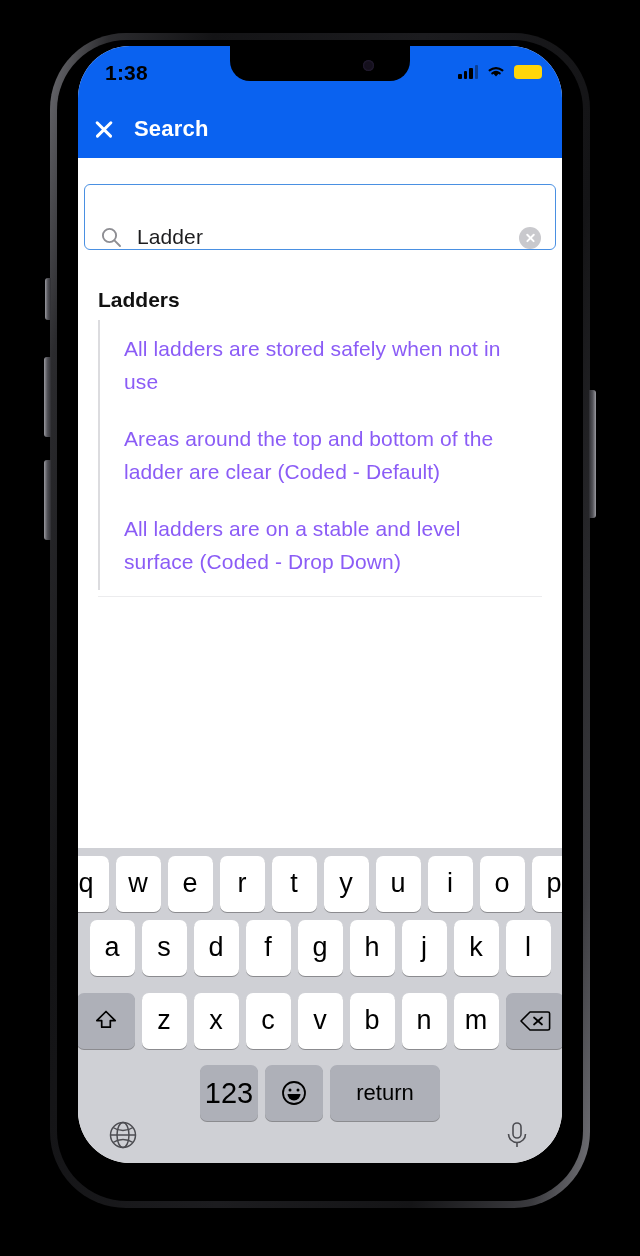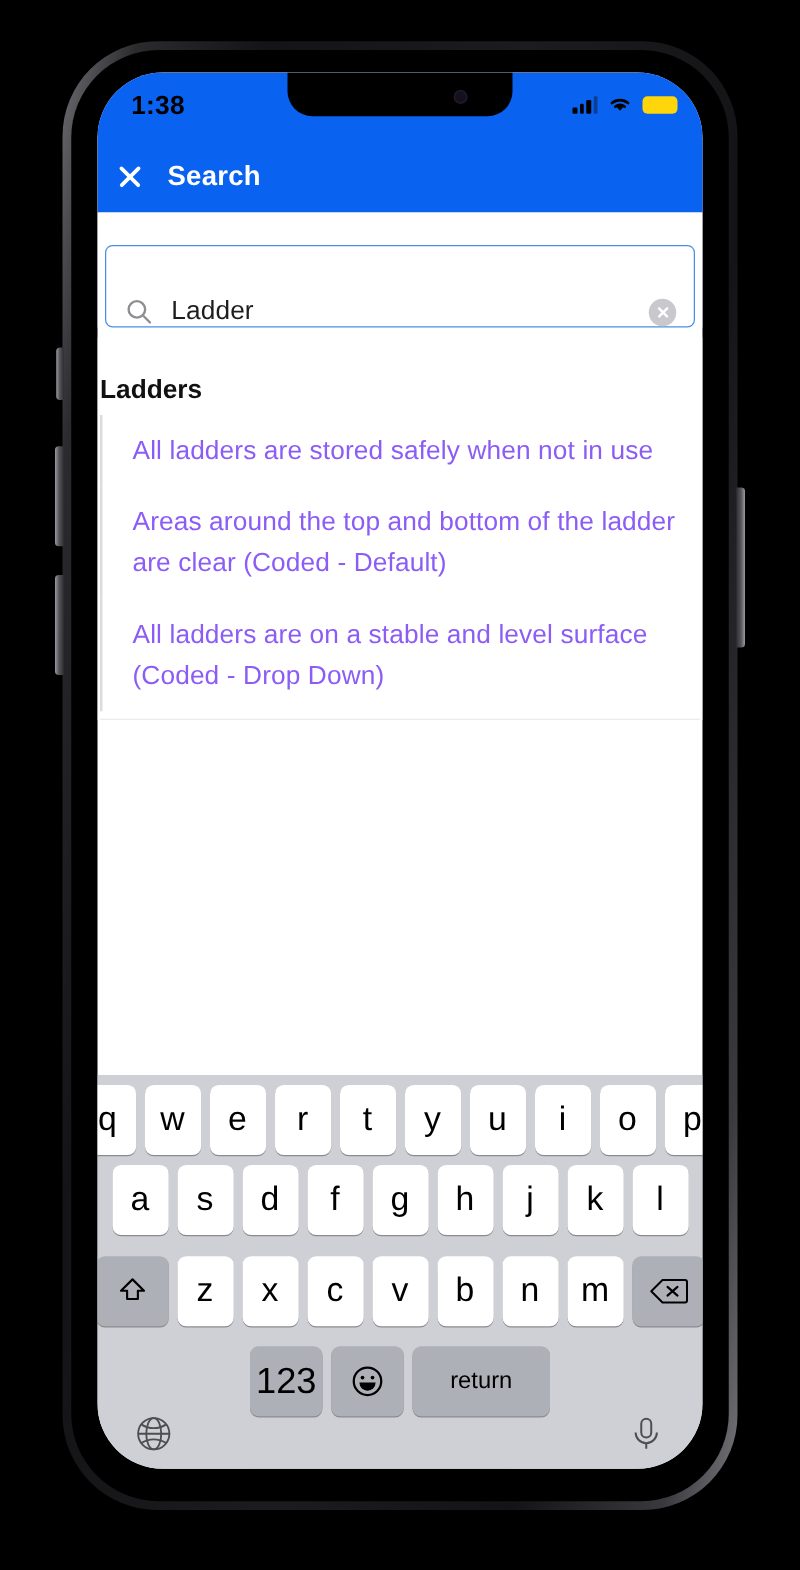--- a/index.html
+++ b/index.html
@@ -23,21 +23,21 @@
   }
   #phone-bezel {
     position: absolute;
     left: 57px; top: 40px;
     width: 526px; height: 1161px;
     border-radius: 70px;
     background: #000;
   }
   #screen {
     position: absolute;
-    left: 78px; top: 58px;
+    left: 78px; top: 46px;
     width: 484px; height: 1117px;
     border-radius: 52px;
     overflow: hidden;
     background: #fff;
   }
 
   
   .side-btn { position: absolute; background: linear-gradient(90deg,#9a9aa0,#55555b 45%,#2e2e32); }
   #btn-mute   { left: 45px; top: 278px; width: 6px; height: 42px;  border-radius: 3px 0 0 3px; }
   #btn-volup  { left: 44px; top: 357px; width: 7px; height: 80px;  border-radius: 3px 0 0 3px; }
@@ -131,21 +131,21 @@
     content: ""; position: absolute; left: 5.5px; top: 10px;
     width: 11px; height: 1.8px; background: #fff; border-radius: 1px;
   }
   #clear-icon::before { transform: rotate(45deg); }
   #clear-icon::after  { transform: rotate(-45deg); }
 
   
   #results {
     position: absolute; left: 0; top: 212px; width: 484px;
     background: #fff;
-    padding: 0 2px;
+    padding: 0 20px;
     z-index: 1;
   }
   #results-group-title {
     font-size: 21px; font-weight: 700; color: #111;
     padding: 30px 0 8px 0;
   }
   .result-item {
     border-left: 2px solid #dcdcdf;
     padding: 12px 12px 12px 24px;
     font-size: 21px;
@@ -193,21 +193,21 @@
     font-size: 22px; color: #000;
   }
   #key-shift     { width: 58px; }
   #key-backspace { width: 58px; }
   #key-123       { width: 58px; font-size: 29px; }
   #key-emoji     { width: 58px; }
   #key-space     { flex: 1; background: #fff; box-shadow: 0 1px 0 rgba(0,0,0,.33);
                    border-radius: 7px; display: flex; align-items: center;
                    justify-content: center; font-size: 22px; color: #000;
                    height: 56px; cursor: pointer; }
-  #key-return    { width: 110px; font-size: 19px; }
+  #key-return    { width: 110px; font-size: 22px; }
 
   #kb-bottom-bar {
     position: absolute; bottom: 0; left: 0; width: 484px; height: 56px;
     display: flex; align-items: center; justify-content: space-between;
     padding: 0 30px;
   }
   .kb-bottom-icon { width: 30px; height: 30px; cursor: pointer; }
 </style>
 </head>
 <body>

